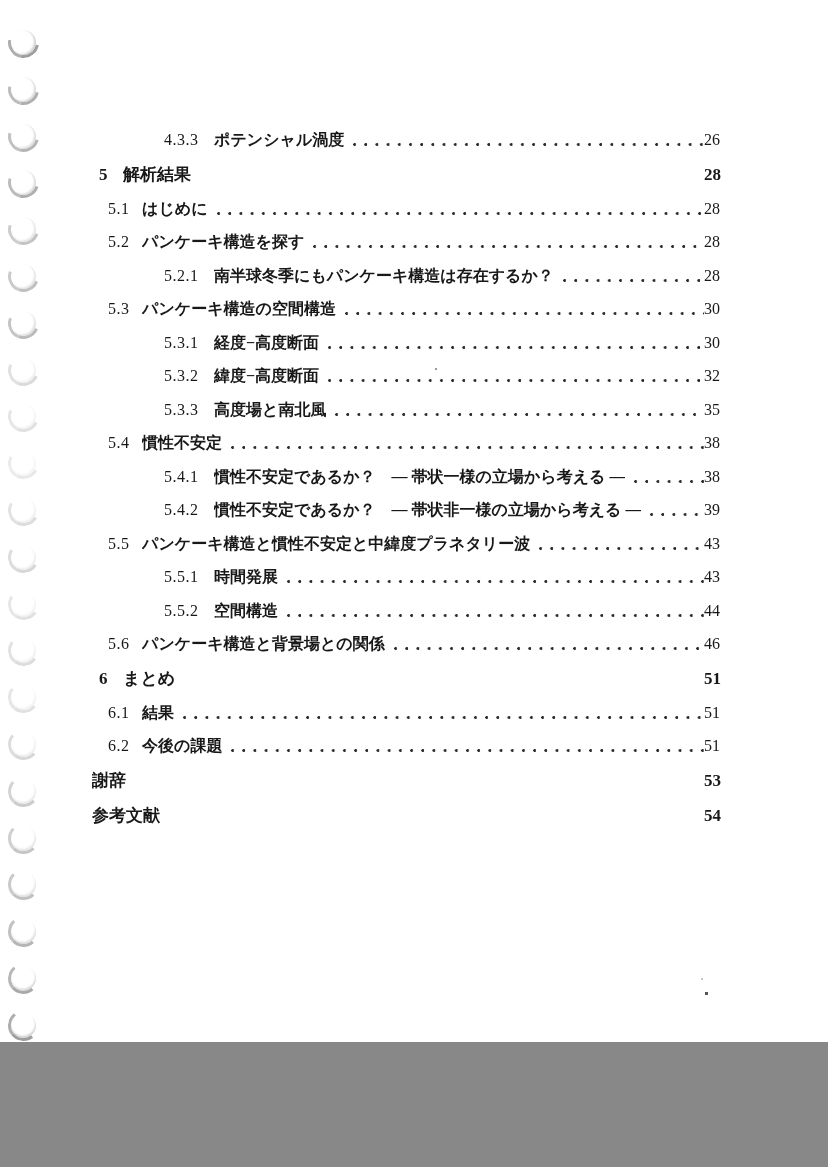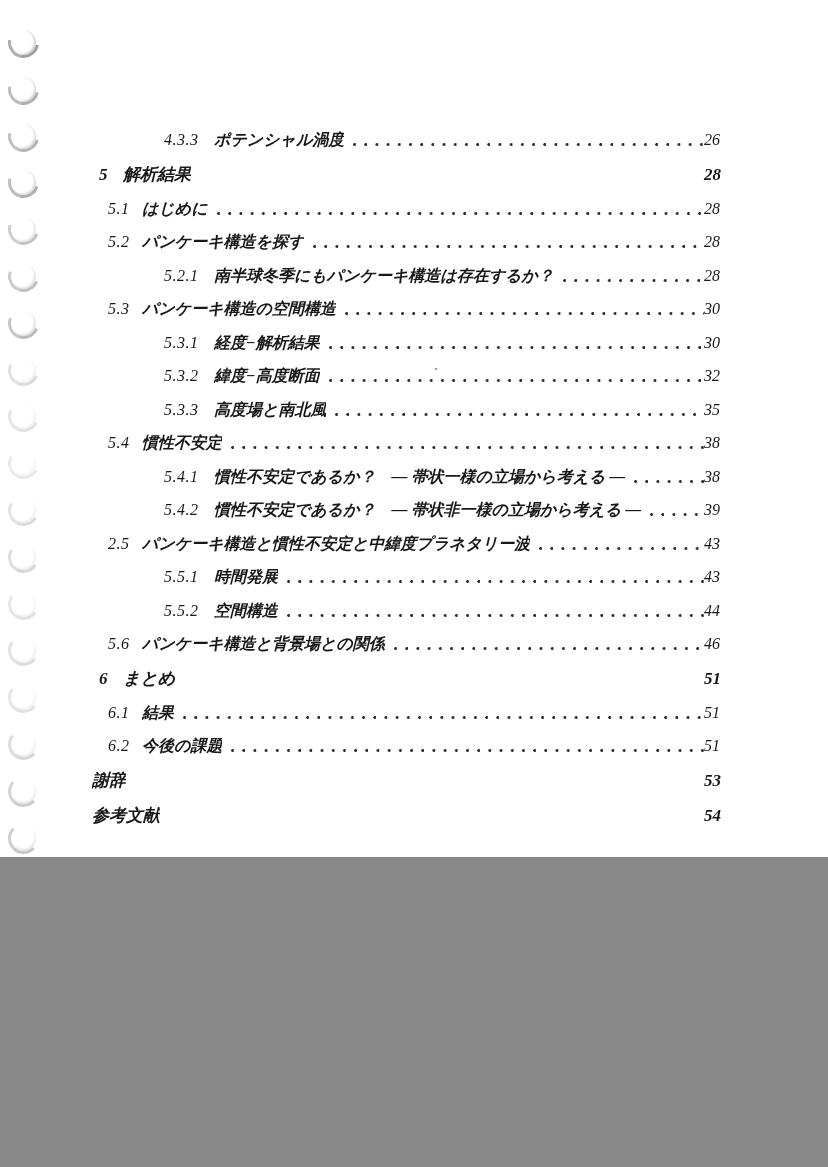--- a/index.html
+++ b/index.html
@@ -1,24 +1,23 @@
 <!DOCTYPE html>
 <html><head>
 <meta charset="utf-8">
 <style>
   html, body { margin: 0; padding: 0; background: #888; }
   .page {
     position: relative;
     width: 828px;
-    height: 857px;
+    height: 1042px;
     background: #ffffff;
     overflow: hidden;
     font-family: "Liberation Serif", "DejaVu Serif", serif;
     color: #181818;
-    font-style: italic;
   }
 
   
   .binding { position: absolute; left: 0; top: 0; width: 60px; height: 100%; }
   .hole {
     position: absolute;
     left: 8px;
     width: 25px;
     height: 25px;
     border-radius: 50%;
@@ -156,21 +155,21 @@
         <span class="page-num">28</span>
       </div>
       <div class="row section">
         <span class="num">5.3</span>
         <span class="title">パンケーキ構造の空間構造</span>
         <span class="dots"></span>
         <span class="page-num">30</span>
       </div>
       <div class="row subsection">
         <span class="num">5.3.1</span>
-        <span class="title">経度−解析結果</span>
+        <span class="title">経度−高度断面</span>
         <span class="dots"></span>
         <span class="page-num">30</span>
       </div>
       <div class="row subsection">
         <span class="num">5.3.2</span>
         <span class="title">緯度−高度断面</span>
         <span class="dots"></span>
         <span class="page-num">32</span>
       </div>
       <div class="row subsection">
@@ -191,21 +190,21 @@
         <span class="dots"></span>
         <span class="page-num">38</span>
       </div>
       <div class="row subsection">
         <span class="num">5.4.2</span>
         <span class="title">慣性不安定であるか？　— 帯状非一様の立場から考える —</span>
         <span class="dots"></span>
         <span class="page-num">39</span>
       </div>
       <div class="row section">
-        <span class="num">2.5</span>
+        <span class="num">5.5</span>
         <span class="title">パンケーキ構造と慣性不安定と中緯度プラネタリー波</span>
         <span class="dots"></span>
         <span class="page-num">43</span>
       </div>
       <div class="row subsection">
         <span class="num">5.5.1</span>
         <span class="title">時間発展</span>
         <span class="dots"></span>
         <span class="page-num">43</span>
       </div>

